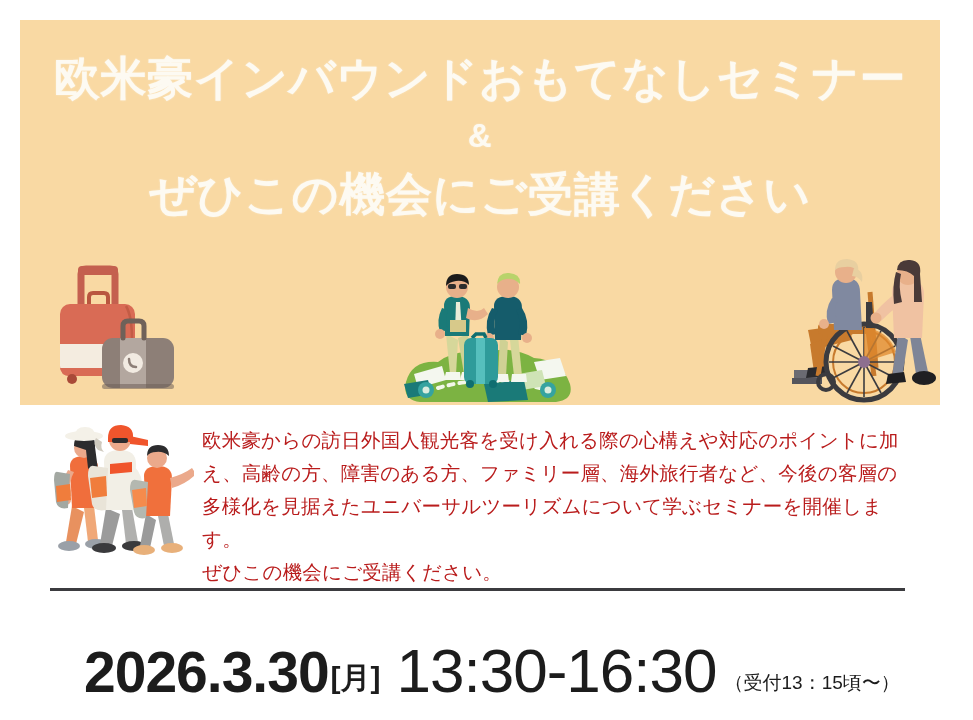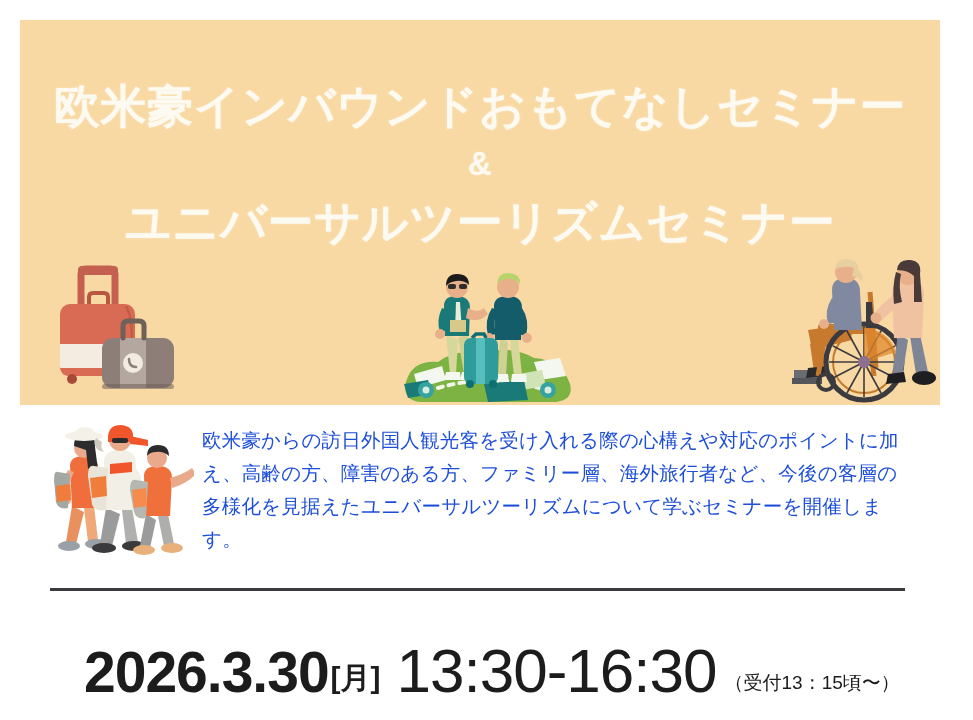--- a/index.html
+++ b/index.html
@@ -30,21 +30,20 @@
     position: absolute;
     left: 0;
     top: 34px;
     width: 100%;
     text-align: center;
     color: #fdfaf2;
     line-height: 1.06;
     font-weight: 700;
     letter-spacing: 0.5px;
     text-shadow: 0 0 2px rgba(253,250,242,0.55);
-    margin-top: 28px;
   }
   .title-line-1 {
     display: block;
     font-size: 46px;
     white-space: nowrap;
   }
   .title-amp {
     display: block;
     font-size: 33px;
     margin-top: 16px;
@@ -78,21 +77,21 @@
     left: 44px;
     top: 8px;
     width: 150px;
     height: 148px;
   }
   .desc-text {
     position: absolute;
     left: 202px;
     top: 12px;
     width: 712px;
-    color: #1d4ed8;
+    color: #b91c1c;
     font-size: 19.5px;
     line-height: 33px;
     letter-spacing: 0.2px;
     font-family: "Liberation Serif", "DejaVu Serif", serif;
   }
   .desc-text p { margin: 0; }
 
   
   .divider {
     position: absolute;
@@ -152,21 +151,21 @@
   }
 </style>
 </head>
 <body>
 
 <div class="hero">
 
   <div class="hero-title-block">
     <span class="title-line-1">欧米豪インバウンドおもてなしセミナー</span>
     <span class="title-amp">&amp;</span>
-    <span class="title-line-2">ユニバーサルツーリズムセミナー</span>
+    <span class="title-line-2">ぜひこの機会にご受講ください</span>
   </div>
 
   <div class="illus illus-luggage">
     <svg viewBox="0 0 150 150" width="150" height="150">
 
       <path d="M33 46 L33 16 Q33 11 38 11 L62 11 Q67 11 67 16 L67 46" fill="none" stroke="#c4604f" stroke-width="7" stroke-linecap="round"></path>
       <rect x="30" y="8" width="40" height="9" rx="4" fill="#c4604f"></rect>
 
       <path d="M41 48 L41 39 Q41 35 45 35 L56 35 Q60 35 60 39 L60 48" fill="none" stroke="#b9563f" stroke-width="4"></path>
 
@@ -355,20 +354,21 @@
         <path d="M103 36 Q103 25 114 25 Q125 25 125 36 Q119 31 112 32 Q106 32 103 36 Z" fill="#2c2c2e"></path>
 
         <path d="M92 60 Q86 58 86 70 L90 92 Q92 100 102 98 L104 62 Z" fill="#b4b8b0"></path>
         <path d="M88 70 L102 68 L103 86 L90 88 Z" fill="#f58b4c"></path>
       </g>
     </svg>
   </div>
 
   <div class="desc-text">
     <p>欧米豪からの訪日外国人観光客を受け入れる際の心構えや対応のポイントに加え、高齢の方、障害のある方、ファミリー層、海外旅行者など、今後の客層の多様化を見据えたユニバーサルツーリズムについて学ぶセミナーを開催します。</p>
+    <p>ぜひこの機会にご受講ください。</p>
   </div>
 </div>
 
 <div class="divider"></div>
 
 <div class="datetime-row">
   <span class="dt-date">2026.3.30</span>
   <span class="dt-weekday">[月]</span>
   <span class="dt-time">13:30-16:30</span>
   <span class="dt-note">（受付13：15頃〜）</span>

